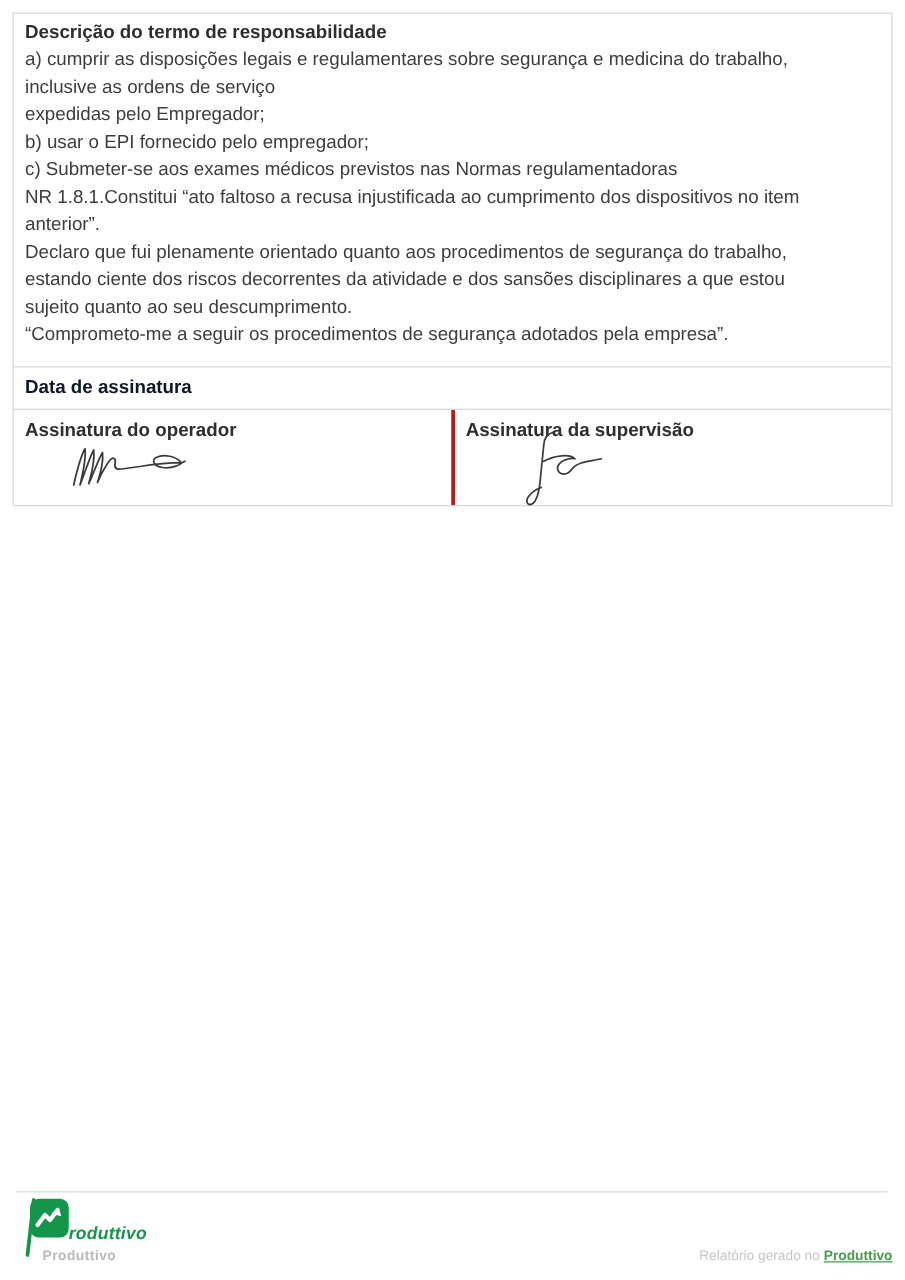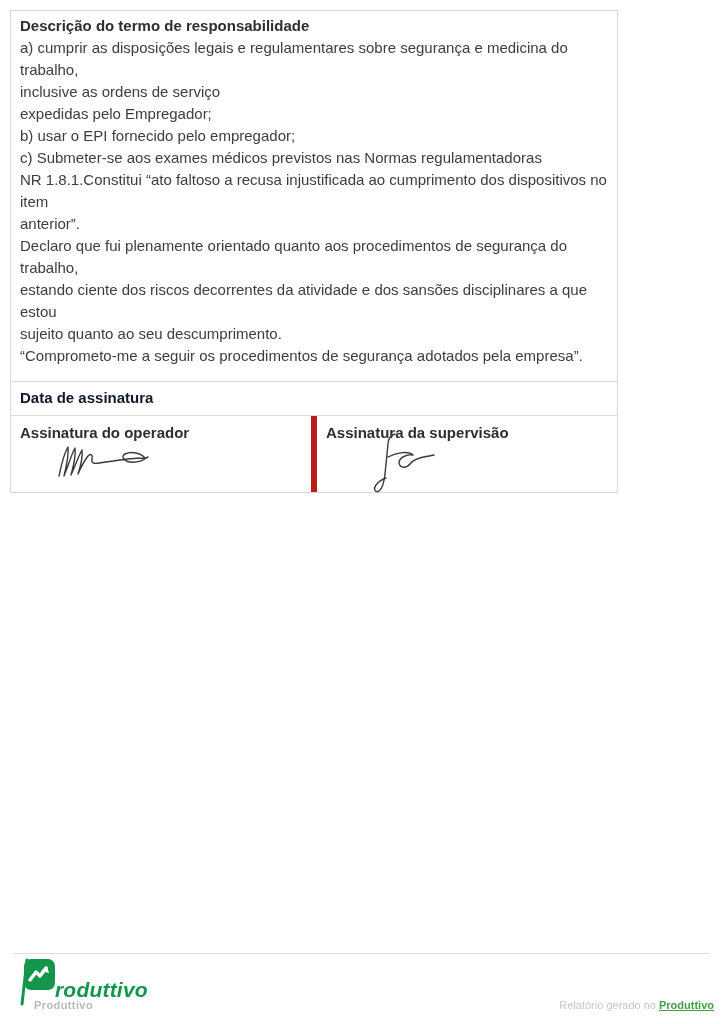--- a/index.html
+++ b/index.html
@@ -1,45 +1,45 @@
 <!DOCTYPE html>
 <html><head>
 <meta charset="utf-8">
 <style>
   * { margin:0; padding:0; box-sizing:border-box; }
   html,body { width:724px; height:1024px; background:#ffffff;
               font-family:"Liberation Sans", sans-serif; }
   .page { position:relative; width:724px; height:1024px; background:#fff; overflow:hidden; }
 
   
-  .term-box { position:absolute; left:10px; top:10px; width:608px;
+  .term-box { position:absolute; left:10px; top:10px; width:704px;
               border:1px solid #d8d8d8; color:#3d3d3d; }
   .row-desc { padding:4px 9px 14px 9px; font-size:15px; line-height:22px; }
   .row-desc p { white-space:pre-line; }
   .row-desc p.title { font-weight:bold; color:#2e2e2e; }
   .row-desc p + p.gap { }
   .row-date { border-top:1px solid #d8d8d8; padding:5px 9px 6px 9px;
               font-size:15px; line-height:22px; }
   .row-date .lbl { font-weight:bold; color:#0f172a; }
   .row-sign { border-top:1px solid #d8d8d8; height:77px; display:flex; }
   .sig-cell { flex:1; position:relative; padding:6px 9px; font-size:15px; line-height:22px; }
-  .sig-cell + .sig-cell { border-left:6px solid #b91c1c; }
+  .sig-cell + .sig-cell { border-left:3px solid #b91c1c; }
   .sig-cell .lbl { font-weight:bold; color:#2e2e2e; }
   .sig-svg { position:absolute; overflow:visible; }
   .sig-op  { left:44px; top:26px; }
   .sig-sup { left:36px; top:16px; }
   .sig-svg path { fill:none; stroke:#3a3a3a; stroke-width:1.4;
                   stroke-linecap:round; stroke-linejoin:round; }
 
   
   .footer-divider { position:absolute; left:13px; right:14px; top:953px;
                     height:1px; background:#dcdcdc; }
   .logo { position:absolute; left:18px; top:958px; width:220px; height:48px; }
   .logo svg { position:absolute; left:0; top:0; }
-  .logo-text { position:absolute; left:37px; top:20px; font-size:21px;
+  .logo-text { position:absolute; left:37px; top:20px; font-size:14px;
                font-style:italic; font-weight:bold; color:#14964a; letter-spacing:0.2px; }
   .footer-company { position:absolute; left:34px; top:999px; font-size:11px;
                     font-weight:bold; letter-spacing:0.4px; color:#b9b9b9; }
   .footer-credit { position:absolute; right:10px; top:999px; font-size:11px;
                    color:#c6c6c6; }
   .footer-credit a { color:#46a049; font-weight:bold; text-decoration:underline; cursor:pointer; }
 </style>
 </head>
 <body>
 

